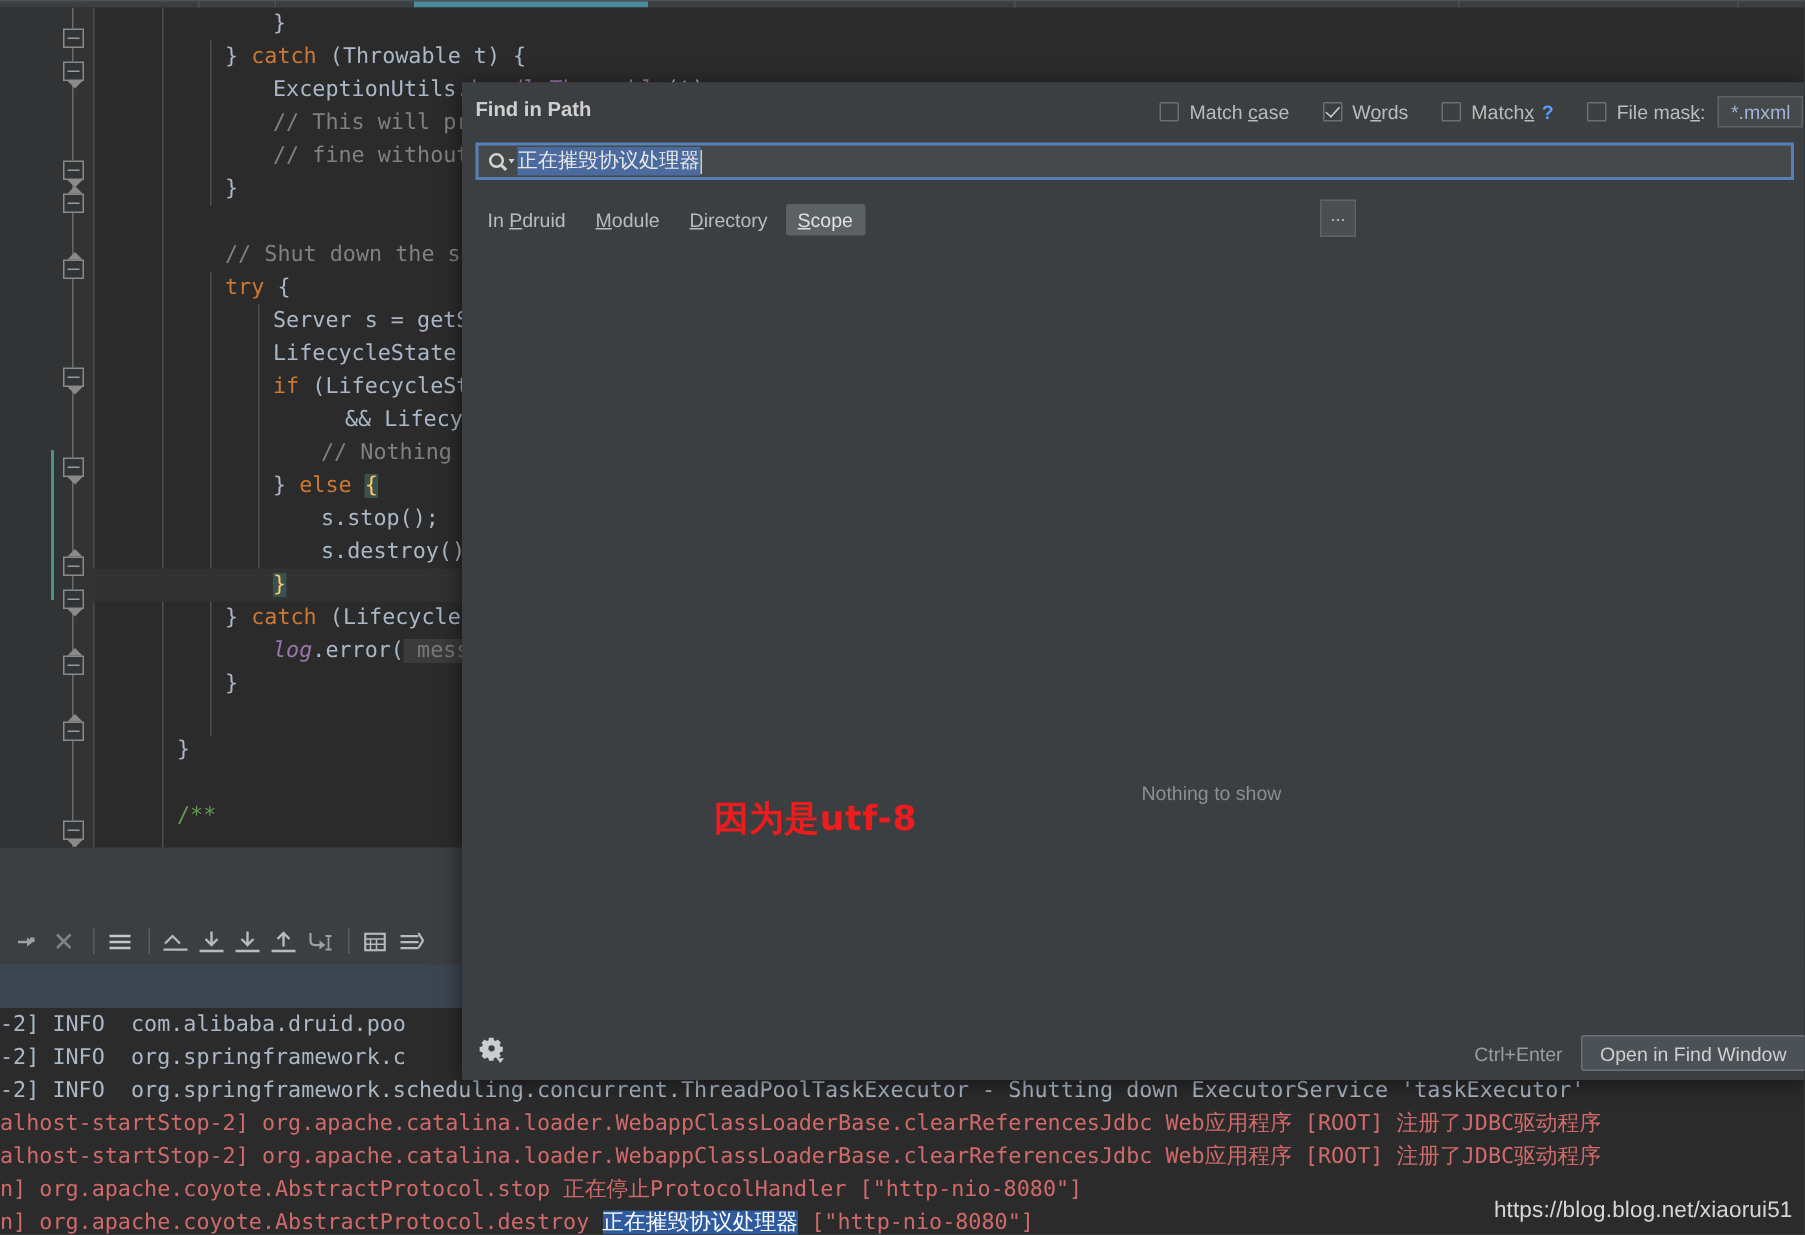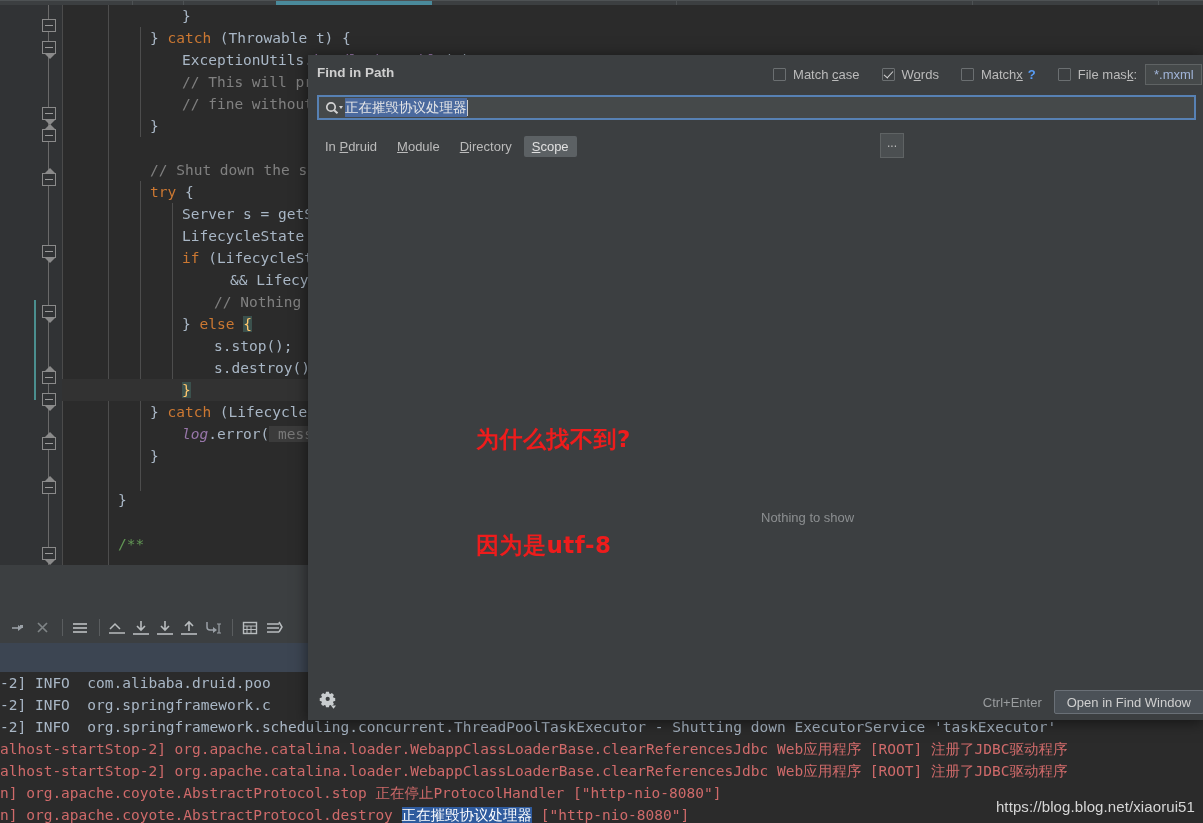--- a/index.html
+++ b/index.html
@@ -383,21 +383,21 @@
     padding-bottom: 6px;
   }
 
   #results-area {
     position: absolute;
     left: 0; top: 110px;
     width: 895px; height: 520px;
   }
   #nothing-to-show {
     position: absolute;
-    left: 452px; top: 344px;
+    left: 452px; top: 355px;
     font-size: 13px;
     color: #8c8f91;
   }
 
   .red-note {
     position: absolute;
     color: #ee1c1c;
     font-family: "DejaVu Sans", sans-serif;
     font-weight: bold;
     font-size: 23px;
@@ -600,21 +600,20 @@
     <div id="scope-row">
       <span class="scope-tab"><span>In </span><span class="mn">P</span><span>druid</span></span>
       <span class="scope-tab"><span></span><span class="mn">M</span><span>odule</span></span>
       <span class="scope-tab"><span></span><span class="mn">D</span><span>irectory</span></span>
       <span class="scope-tab active"><span></span><span class="mn">S</span><span>cope</span></span>
 
       <div id="ellipsis-btn">...</div>
     </div>
 
     <div id="results-area">
-      <div class="red-note" id="red-note-1">为什么找不到?</div>
       <div class="red-note" id="red-note-2">因为是utf-8</div>
       <div id="nothing-to-show">Nothing to show</div>
     </div>
 
     <div id="find-footer">
       <span id="gear-btn">
         <svg width="22" height="22" viewBox="0 0 22 22">
           <g fill="#c9cdcf">
             <path d="M9.3 3.4 h3.4 l0.35 1.9 1.35 0.58 1.6 -1.1 2.4 2.4 -1.1 1.6 0.58 1.35 1.9 0.35 v3.4 l-1.9 0.35 -0.58 1.35 1.1 1.6 -2.4 2.4 -1.6 -1.1 -1.35 0.58 -0.35 1.9 h-3.4 l-0.35 -1.9 -1.35 -0.58 -1.6 1.1 -2.4 -2.4 1.1 -1.6 -0.58 -1.35 -1.9 -0.35 v-3.4 l1.9 -0.35 0.58 -1.35 -1.1 -1.6 2.4 -2.4 1.6 1.1 1.35 -0.58 z" transform="translate(-1.2,-2.2) scale(0.88)"></path>
           </g>

